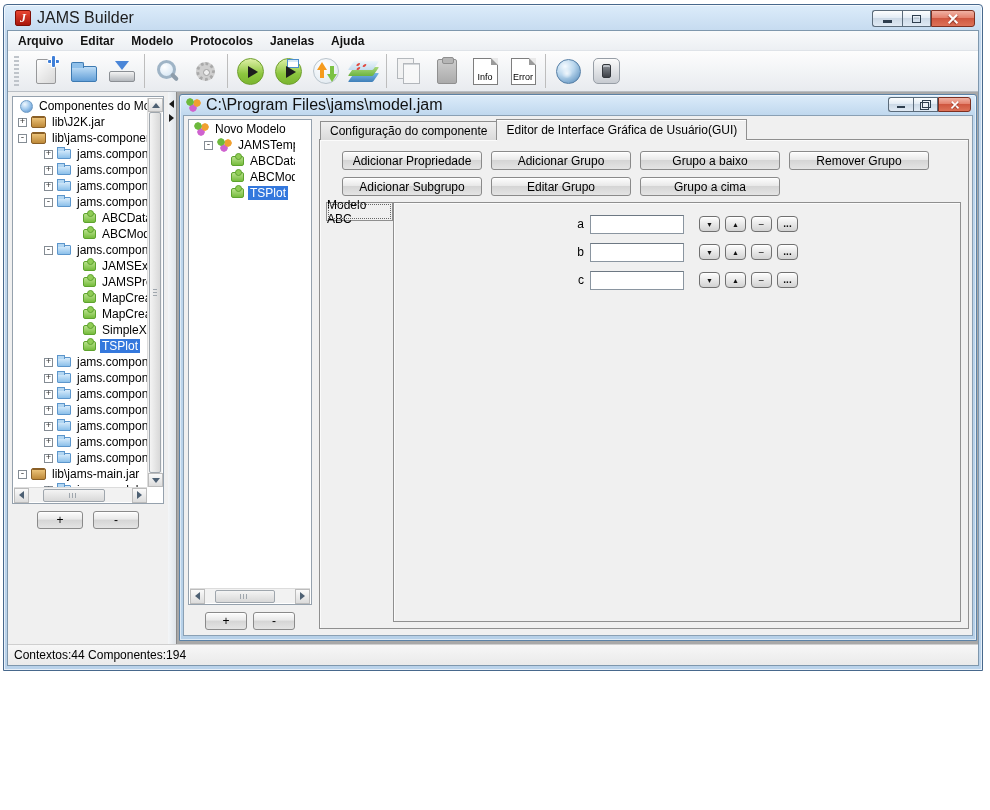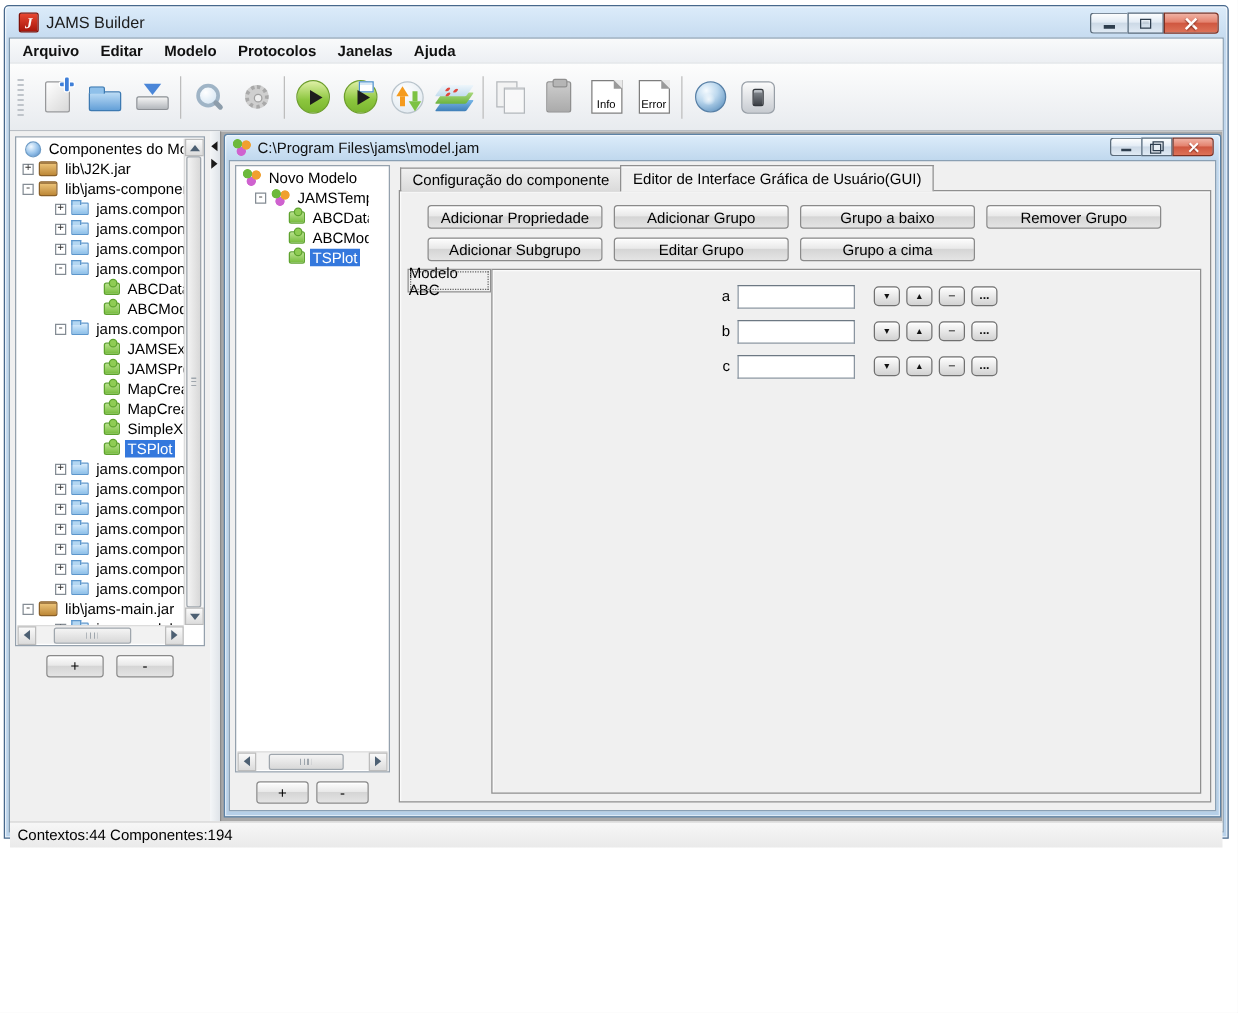--- a/index.html
+++ b/index.html
@@ -12,21 +12,21 @@
     border:1px solid #47688c; border-radius:4px 4px 0 0;
     background:linear-gradient(#dcecfa,#c2d8ee 30px,#b9d2ea);
     box-shadow:inset 0 0 0 1px rgba(255,255,255,.65);
     padding:0 3px 3px 3px;
   }
   .titlebar { height:25px; display:flex; align-items:center; padding:0 4px; position:relative; }
   .app-icon { width:16px; height:16px; border-radius:2px; margin:0 6px 0 4px;
     background:linear-gradient(#e84732,#a8160b); border:1px solid #7e0f06;
     color:#fff; font-family:"Liberation Serif",serif; font-weight:bold; font-style:italic;
     font-size:12px; line-height:14px; text-align:center; }
-  .app-title { font-size:13px; color:#1c1c1c; }
+  .app-title { font-size:16px; color:#1c1c1c; }
   .wbtns { position:absolute; right:4px; top:5px; display:flex; }
   .wbtn { height:17px; border:1px solid #5b6b7a; background:linear-gradient(#fdfefe,#e3ecf5 45%,#ccd9e6 50%,#e0eaf4);
     display:flex; align-items:center; justify-content:center; position:relative; }
   .wbtn-min { width:30px; border-radius:3px 0 0 3px; border-right:none; }
   .wbtn-max { width:29px; }
   .wbtn-close { width:44px; border-radius:0 3px 3px 0; border-color:#7e3021;
     background:linear-gradient(#f0b2a4,#e4826e 45%,#cf5740 50%,#dd7258); }
   .gl-min { width:9px; height:3px; background:#2e3e4e; margin-top:6px; }
   .gl-max { width:9px; height:8px; border:1px solid #2e3e4e; background:transparent; position:relative; }
   .gl-max::after { content:""; position:absolute; left:1px; right:1px; top:1px; height:2px; background:#2e3e4e22; }
@@ -40,21 +40,21 @@
   .gl-restore::after { content:""; position:absolute; right:0; top:0; width:7px; height:6px; border:1px solid #2e3e4e; }
 
   .app-body { border:1px solid #7e97ad; background:#f0f0f0; height:636px; position:relative; }
 
   
   .menubar { height:20px; background:linear-gradient(#f9fafb,#eceff3); border-bottom:1px solid #dfe3e8;
     display:flex; align-items:center; padding-left:10px; }
   .menu-item { font-size:12px; font-weight:600; color:#111; margin-right:17px; cursor:default; }
 
   
-  .toolbar { height:54px; background:linear-gradient(#fdfdfd,#e8ebef); border-bottom:1px solid #b9bec4;
+  .toolbar { height:41px; background:linear-gradient(#fdfdfd,#e8ebef); border-bottom:1px solid #b9bec4;
     display:flex; align-items:center; padding-left:4px; }
   .grip { width:5px; height:30px; margin:0 8px 0 2px;
     background:repeating-linear-gradient(to bottom,#bfc4ca 0 2px,transparent 2px 4px); }
   .tbtn { width:38px; height:36px; display:flex; align-items:center; justify-content:center; position:relative; }
   .tsep { width:1px; height:34px; background:#bdbdbd; margin:0 3px; }
 
   
   .ic-page { width:20px; height:25px; background:linear-gradient(135deg,#ffffff,#d8d8d8); border:1px solid #97989a; border-radius:2px; position:relative; }
   .ic-plus { position:absolute; right:-5px; top:-5px; width:13px; height:13px; }
   .ic-plus::before,.ic-plus::after { content:""; position:absolute; background:#3f7fd8; box-shadow:0 0 0 1px #fff; border-radius:1px; }
@@ -167,21 +167,21 @@
   .divider { position:absolute; left:160px; top:0; width:8px; height:552px; background:linear-gradient(90deg,#f4f6f8,#dfe4e9); }
   .div-arrow { position:absolute; left:1px; width:0; height:0; }
   .div-left { top:8px; border-top:4px solid transparent; border-bottom:4px solid transparent; border-right:5px solid #1a1a1a; }
   .div-right { top:22px; border-top:4px solid transparent; border-bottom:4px solid transparent; border-left:5px solid #1a1a1a; }
 
   
   .desktop { position:absolute; left:168px; top:0; right:0; height:552px; background:#a8a8a8; border-left:1px solid #8a8a8a; }
   .iwin { position:absolute; left:2px; top:2px; width:798px; height:547px; border:1px solid #5c82a6; border-radius:3px 3px 0 0;
     background:linear-gradient(#dcecfa,#c0d8ee 20px,#b6d0e8); box-shadow:inset 0 0 0 1px rgba(255,255,255,.55); padding:0 3px 3px 3px; }
   .iwin-titlebar { height:20px; display:flex; align-items:center; position:relative; }
-  .iwin-title { font-size:12px; color:#111; }
+  .iwin-title { font-size:16px; color:#111; }
   .iwbtns { position:absolute; right:2px; top:2px; display:flex; }
   .iwbtn { height:15px; border:1px solid #5b6b7a; background:linear-gradient(#fdfefe,#e3ecf5 45%,#ccd9e6 50%,#e0eaf4);
     display:flex; align-items:center; justify-content:center; }
   .iwbtn-min { width:25px; border-radius:3px 0 0 3px; border-right:none; }
   .iwbtn-res { width:25px; }
   .iwbtn-close { width:33px; border-radius:0 3px 3px 0; border-color:#7e3021;
     background:linear-gradient(#f0b2a4,#e4826e 45%,#cf5740 50%,#dd7258); }
   .iwbtn .gl-min { width:8px; height:2px; margin-top:5px; }
   .iwbtn .gl-x { transform:scale(.8); }
   .iwin-body { border:1px solid #8aa0b4; background:#f0f0f0; height:521px; position:relative; }

